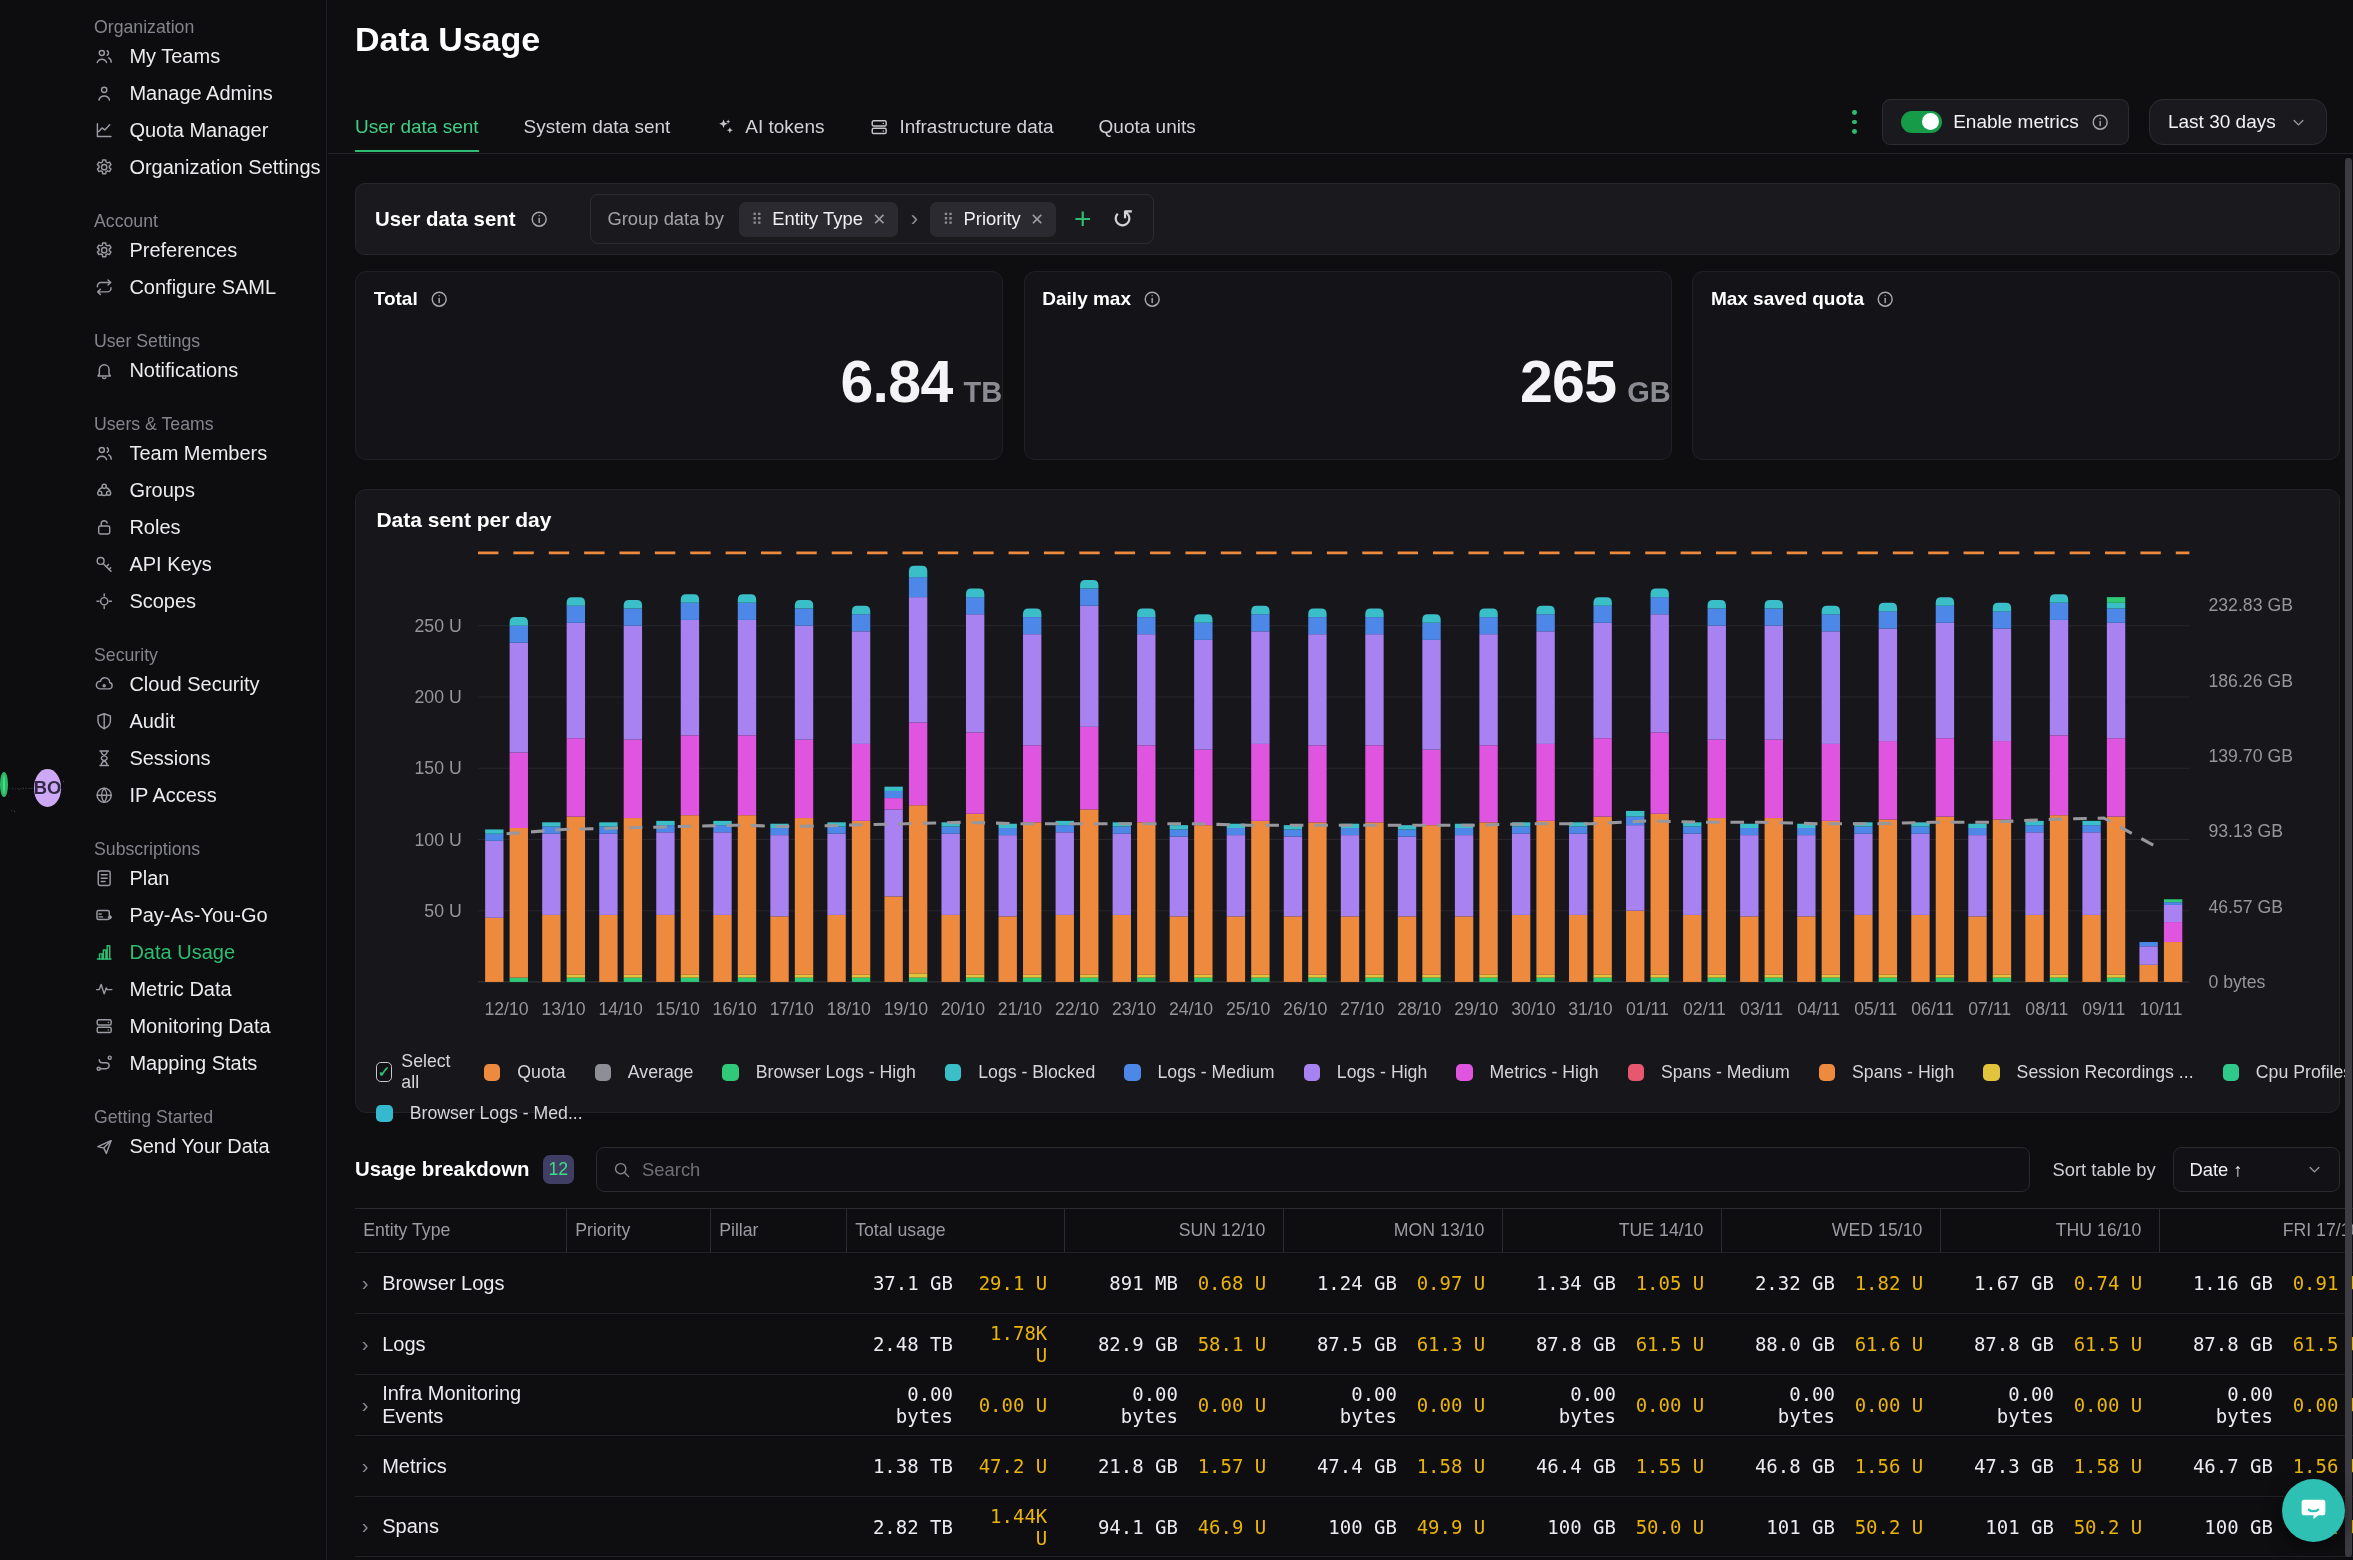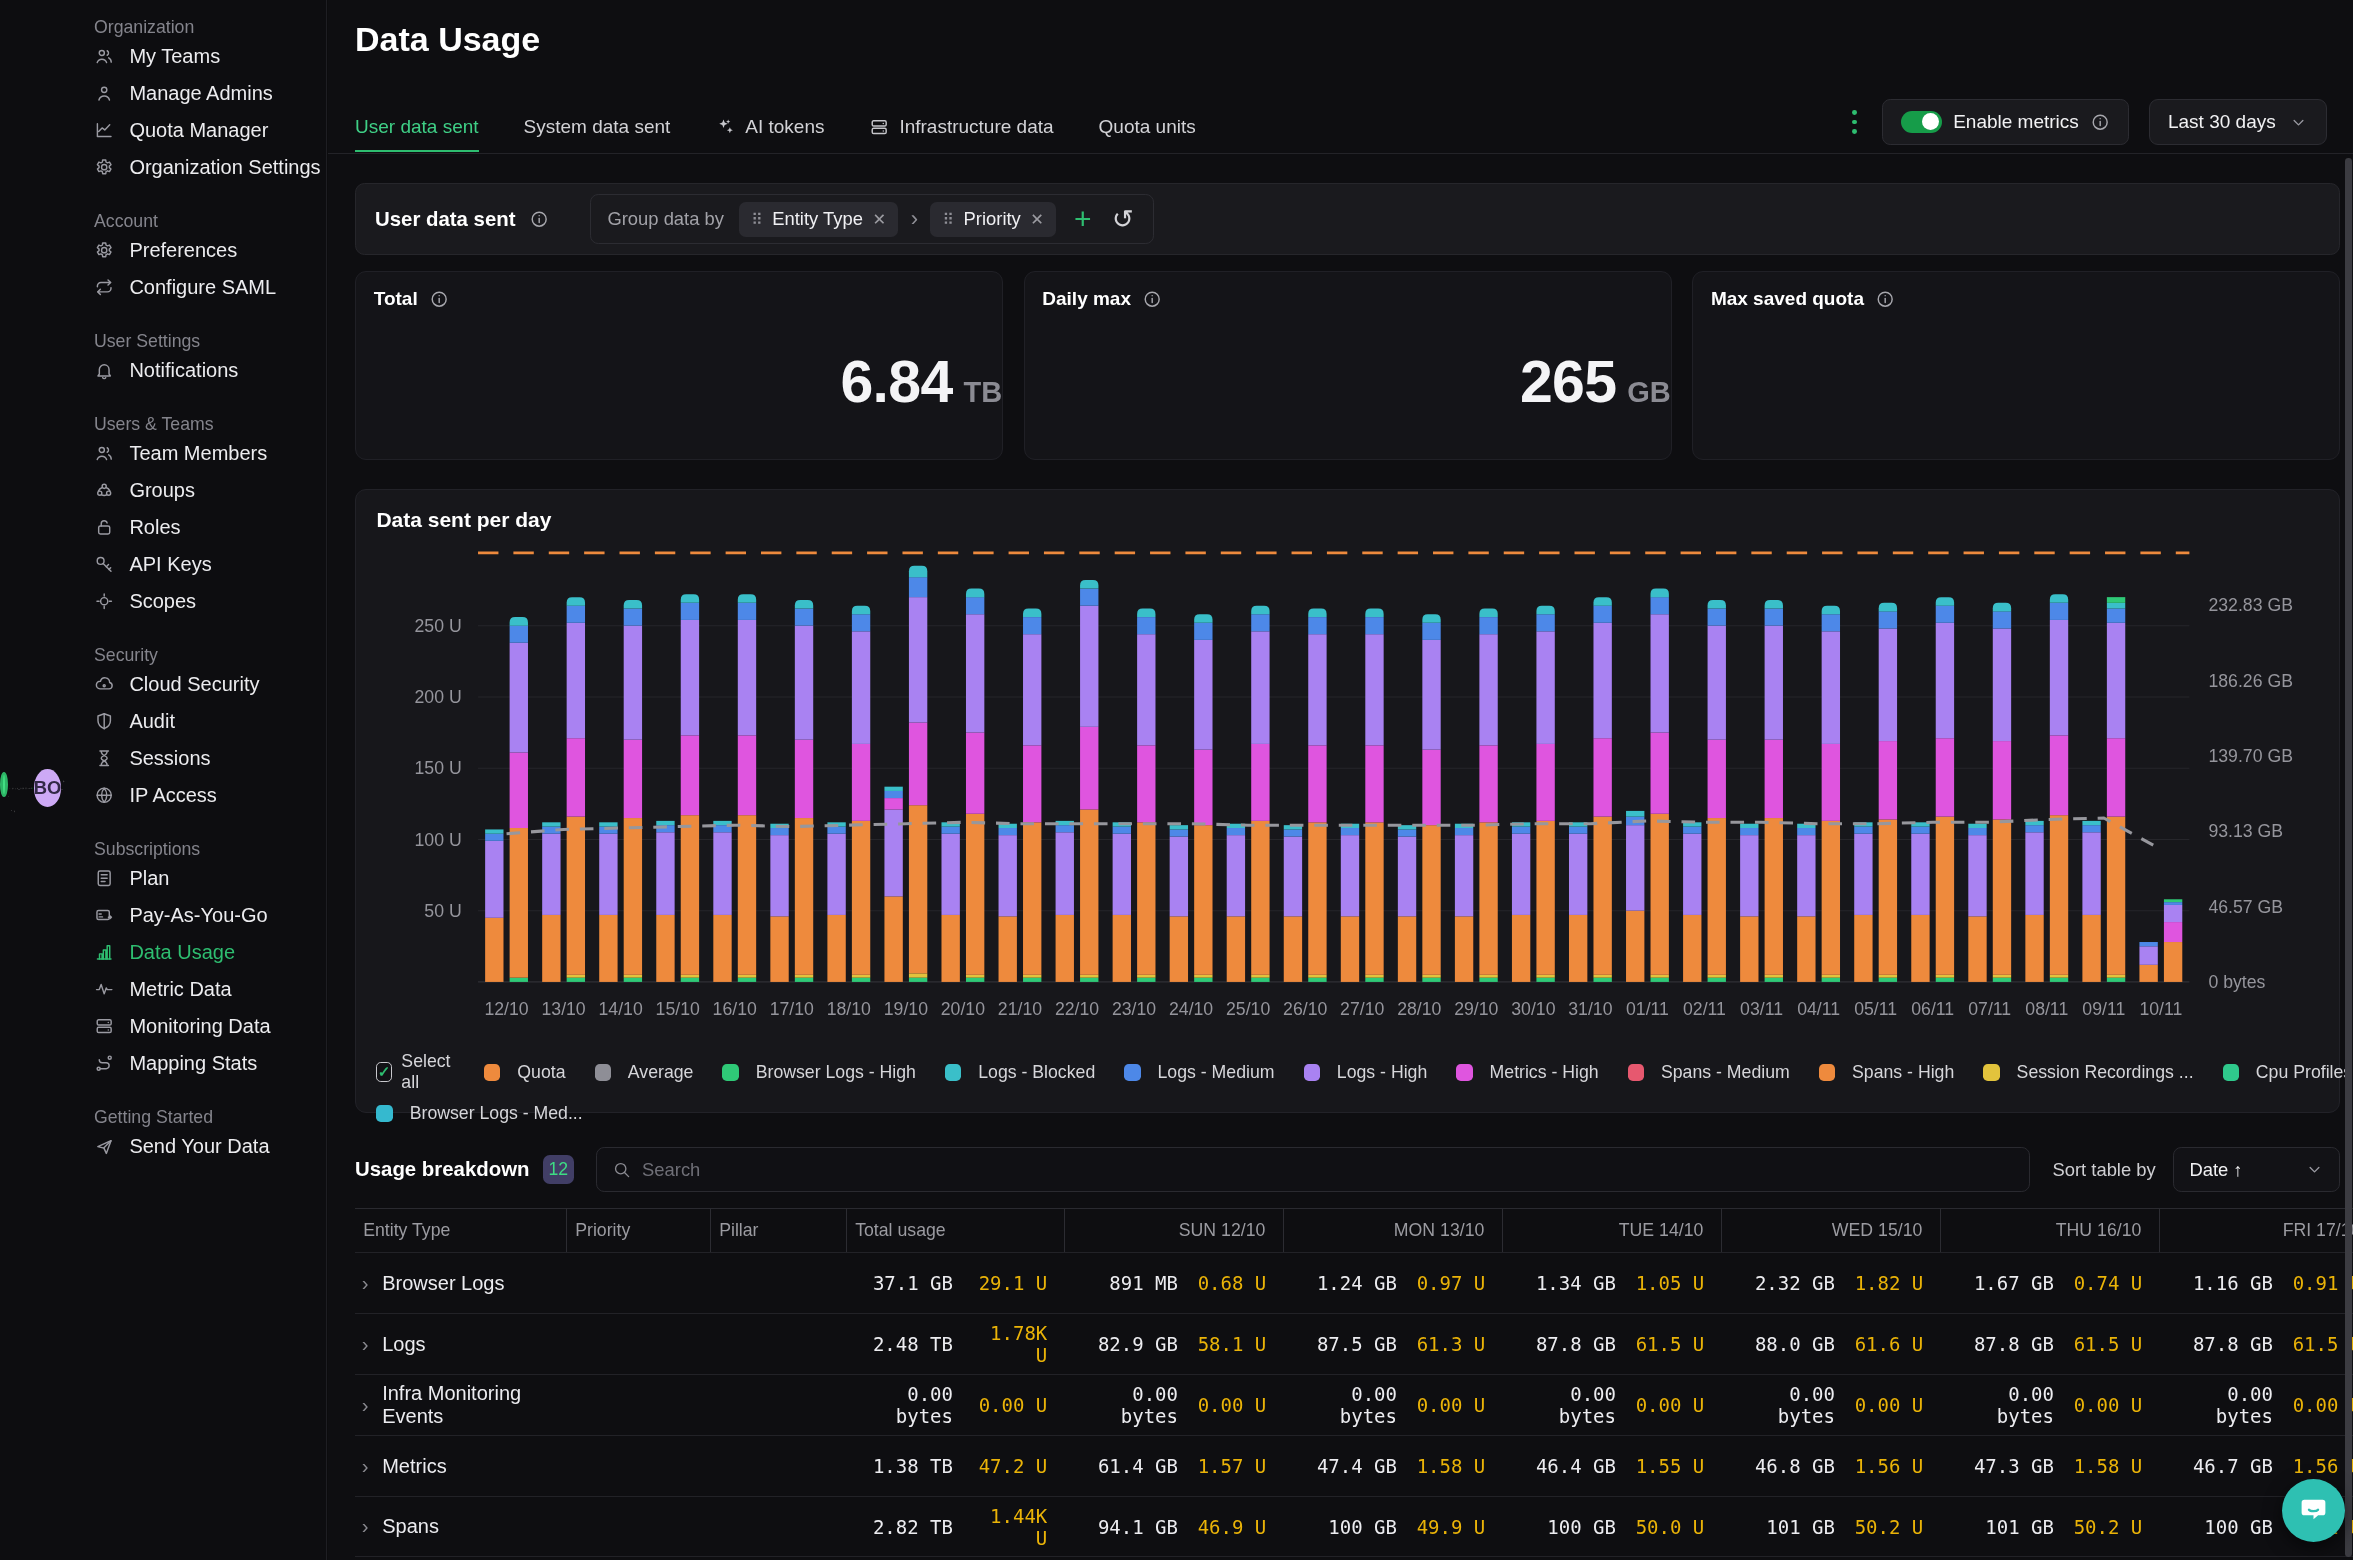--- a/index.html
+++ b/index.html
@@ -26,21 +26,21 @@
   .main{position:absolute;left:328px;top:0;right:0;bottom:0;background:#0e0e11;overflow:hidden}
   .page-title{position:absolute;left:27px;top:20.4px;font-size:34px;font-weight:bold;color:#ffffff;margin:0}
   .controls{position:absolute;top:99px;right:27px;display:flex;align-items:center;gap:20.4px;z-index:2}
   .kebab{display:flex;flex-direction:column;gap:4.8px;padding:5.4px;cursor:pointer}
   .kebab i{width:4.8px;height:4.8px;border-radius:50%;background:#2ebd70}
   .pill{height:46px;display:flex;align-items:center;gap:11px;padding:0 17.7px;background:#1a1a1e;border:0.7px solid #2c2c32;border-radius:8.2px;font-size:19px;color:#f2f2f4;cursor:pointer}
   .toggle{width:41px;height:22.5px;border-radius:11.6px;background:#169c49;position:relative;flex:none;cursor:pointer}
   .knob{position:absolute;right:2.7px;top:2.7px;width:17px;height:17px;border-radius:50%;background:#fff}
   .iico{width:20.4px;height:20.4px;color:#a7a7ad}
   .iico svg{width:100%;height:100%}
-  .select{height:46px;display:flex;align-items:center;gap:13.6px;padding:0 17.7px;background:#1a1a1e;border:0.7px solid #2c2c32;border-radius:9px;font-size:19px;color:#f2f2f4;min-width:174px;justify-content:space-between;cursor:pointer}
+  .select{height:46px;display:flex;align-items:center;gap:13.6px;padding:0 17.7px;background:#1a1a1e;border:0.7px solid #2c2c32;border-radius:14px;font-size:19px;color:#f2f2f4;min-width:174px;justify-content:space-between;cursor:pointer}
   .chev{width:19px;height:19px;color:#9a9aa2}
   .chev svg{width:100%;height:100%}
   .tabs{position:absolute;left:27px;top:116px;display:flex;gap:45px;font-size:19px;color:#d2d2d6}
   .tab{display:flex;gap:9.5px;align-items:center;padding-bottom:12.3px;border-bottom:2.7px solid transparent;cursor:pointer}
   .tab .tic{width:20.4px;height:20.4px;color:#c6c6cb}
   .tab .tic svg{width:100%;height:100%}
   .tab.active{color:#3fcf86;border-bottom-color:#2ebd70}
   .tabline{position:absolute;left:0;right:0;top:153px;height:0.7px;background:#232328}
   
   .filterpanel{position:absolute;left:27px;right:13.6px;top:183px;height:72px;background:#1a1a1e;border:0.7px solid #26262b;border-radius:9.5px;display:flex;align-items:center;padding:0 19px;gap:13.6px}
@@ -1096,21 +1096,21 @@
         </div>
         <div class="trow">
           <div class="cell-name">
             <span class="rchev">›</span>
             <span>Metrics</span>
           </div>
           <div></div>
           <div></div>
           <div class="gb">1.38 TB</div>
           <div class="uu">47.2 U</div>
-          <div class="gb">61.4 GB</div>
+          <div class="gb">21.8 GB</div>
           <div class="uu">1.57 U</div>
           <div class="gb">47.4 GB</div>
           <div class="uu">1.58 U</div>
           <div class="gb">46.4 GB</div>
           <div class="uu">1.55 U</div>
           <div class="gb">46.8 GB</div>
           <div class="uu">1.56 U</div>
           <div class="gb">47.3 GB</div>
           <div class="uu">1.58 U</div>
           <div class="gb">46.7 GB</div>

